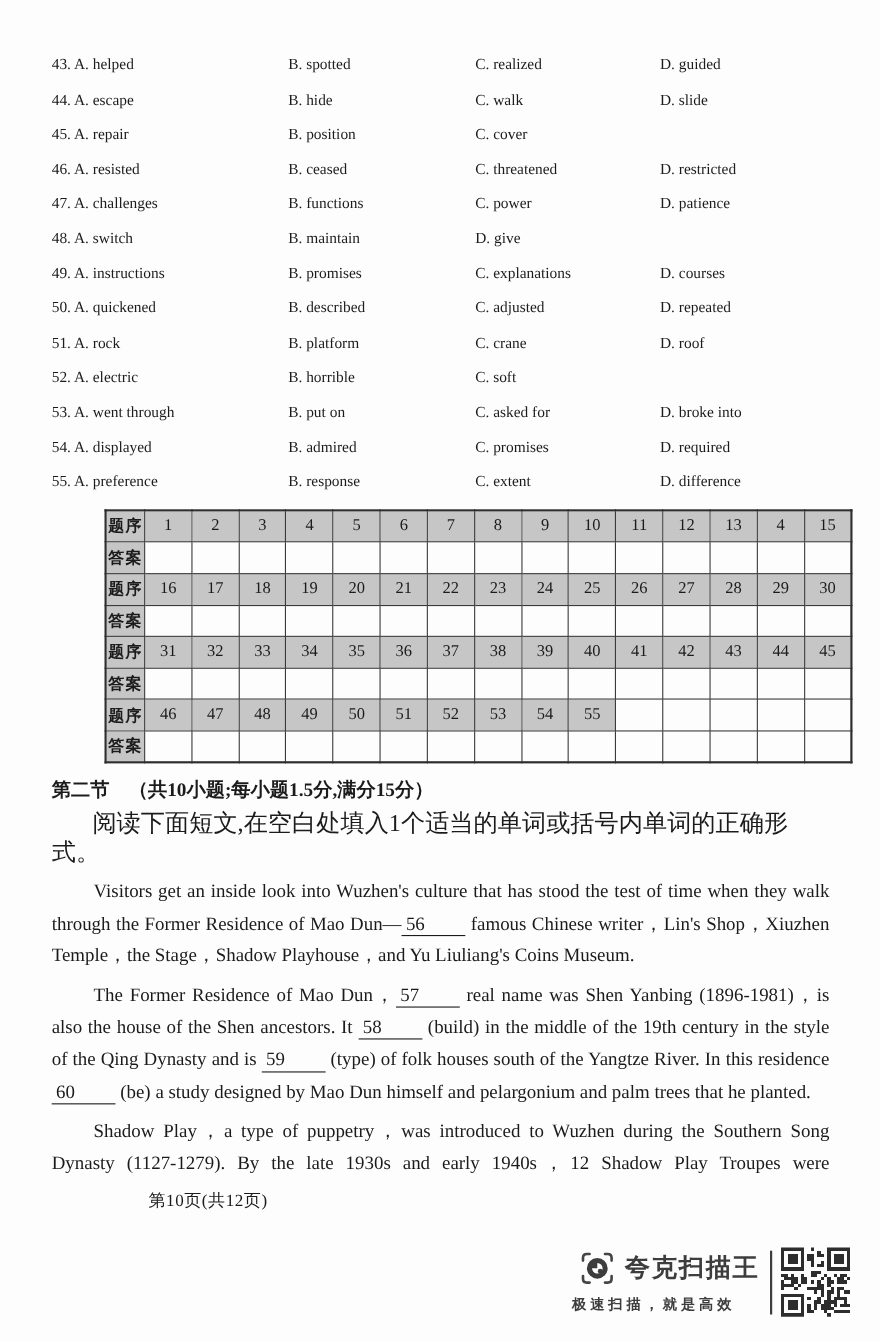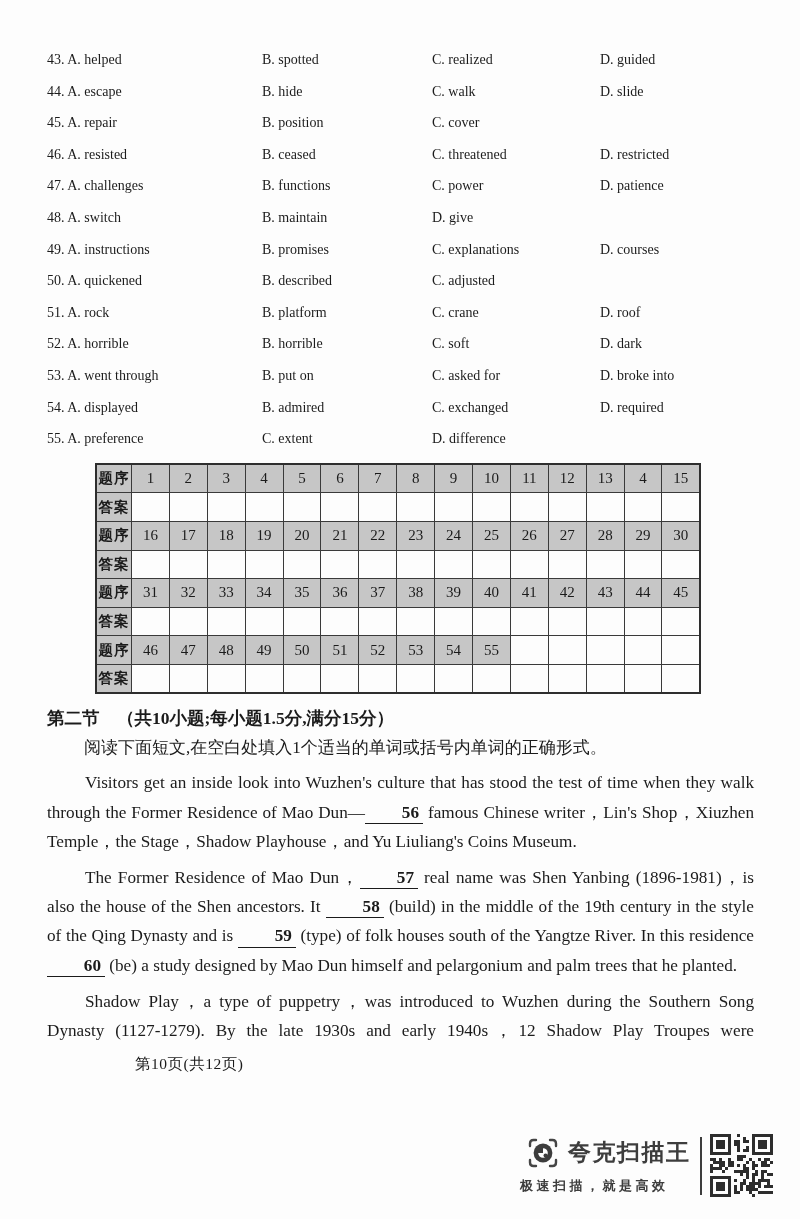--- a/index.html
+++ b/index.html
@@ -19,21 +19,21 @@
     display:grid;
     grid-template-columns:215px 170px 168px 1fr;
     line-height:31.6px;
     white-space:nowrap;
   }
 
   
   table.answer-sheet{
     border-collapse:collapse;
     table-layout:fixed;
-    width:606px;
+    width:680px;
     margin:8px 0 0 48px;
     border:2px solid #2e2e2e;
   }
   table.answer-sheet td{
     border:1px solid #3a3a3a;
     height:27.6px;
     padding:0;
     text-align:center;
     font-size:15px;
     overflow:hidden;
@@ -47,42 +47,41 @@
   table.answer-sheet .shade{background:#c6c6c6;}
 
   
   .sec-head{
     margin-top:11px;
     font-size:17.5px;
     font-weight:bold;
     line-height:27px;
   }
   .instruction{
-    font-size:17px;
+    font-size:22px;
     line-height:27px;
     margin-top:2px;
     text-indent:37px;
   }
   .para{
     margin:7px 0 0 0;
     font-size:17.2px;
     line-height:29.2px;
     text-align:justify;
     text-indent:38px;
   }
   .para.justify-all{text-align-last:justify;}
   .blank{
     display:inline-block;
     min-width:50px;
     padding:0 4px 1px 4px;
     border-bottom:1.5px solid #1b1b1b;
-    text-align:right;
+    text-align:left;
     line-height:1.05;
     text-indent:0;
-    font-weight:bold;
   }
 
   .footer{
     margin-top:9px;
     margin-left:88px;
     font-size:15.5px;
     letter-spacing:.5px;
   }
 
   
@@ -155,52 +154,53 @@
         <span class="c1"><span>49.</span> <span>A. instructions</span></span>
         <span class="c2">B. promises</span>
         <span class="c3">C. explanations</span>
         <span class="c4">D. courses</span>
       </div>
 
       <div class="q-row">
         <span class="c1"><span>50.</span> <span>A. quickened</span></span>
         <span class="c2">B. described</span>
         <span class="c3">C. adjusted</span>
+        <span class="c4">D. repeated</span>
       </div>
 
       <div class="q-row">
         <span class="c1"><span>51.</span> <span>A. rock</span></span>
         <span class="c2">B. platform</span>
         <span class="c3">C. crane</span>
         <span class="c4">D. roof</span>
       </div>
 
       <div class="q-row">
-        <span class="c1"><span>52.</span> <span>A. horrible</span></span>
+        <span class="c1"><span>52.</span> <span>A. electric</span></span>
         <span class="c2">B. horrible</span>
         <span class="c3">C. soft</span>
-        <span class="c4">D. dark</span>
       </div>
 
       <div class="q-row">
         <span class="c1"><span>53.</span> <span>A. went through</span></span>
         <span class="c2">B. put on</span>
         <span class="c3">C. asked for</span>
         <span class="c4">D. broke into</span>
       </div>
 
       <div class="q-row">
         <span class="c1"><span>54.</span> <span>A. displayed</span></span>
         <span class="c2">B. admired</span>
-        <span class="c3">C. exchanged</span>
+        <span class="c3">C. promises</span>
         <span class="c4">D. required</span>
       </div>
 
       <div class="q-row">
         <span class="c1"><span>55.</span> <span>A. preference</span></span>
+        <span class="c2">B. response</span>
         <span class="c3">C. extent</span>
         <span class="c4">D. difference</span>
       </div>
     </div>
 
   <table class="answer-sheet">
     <tbody>
         <tr>
           <td class="lbl shade">题序</td>
           <td class="shade">1</td>

